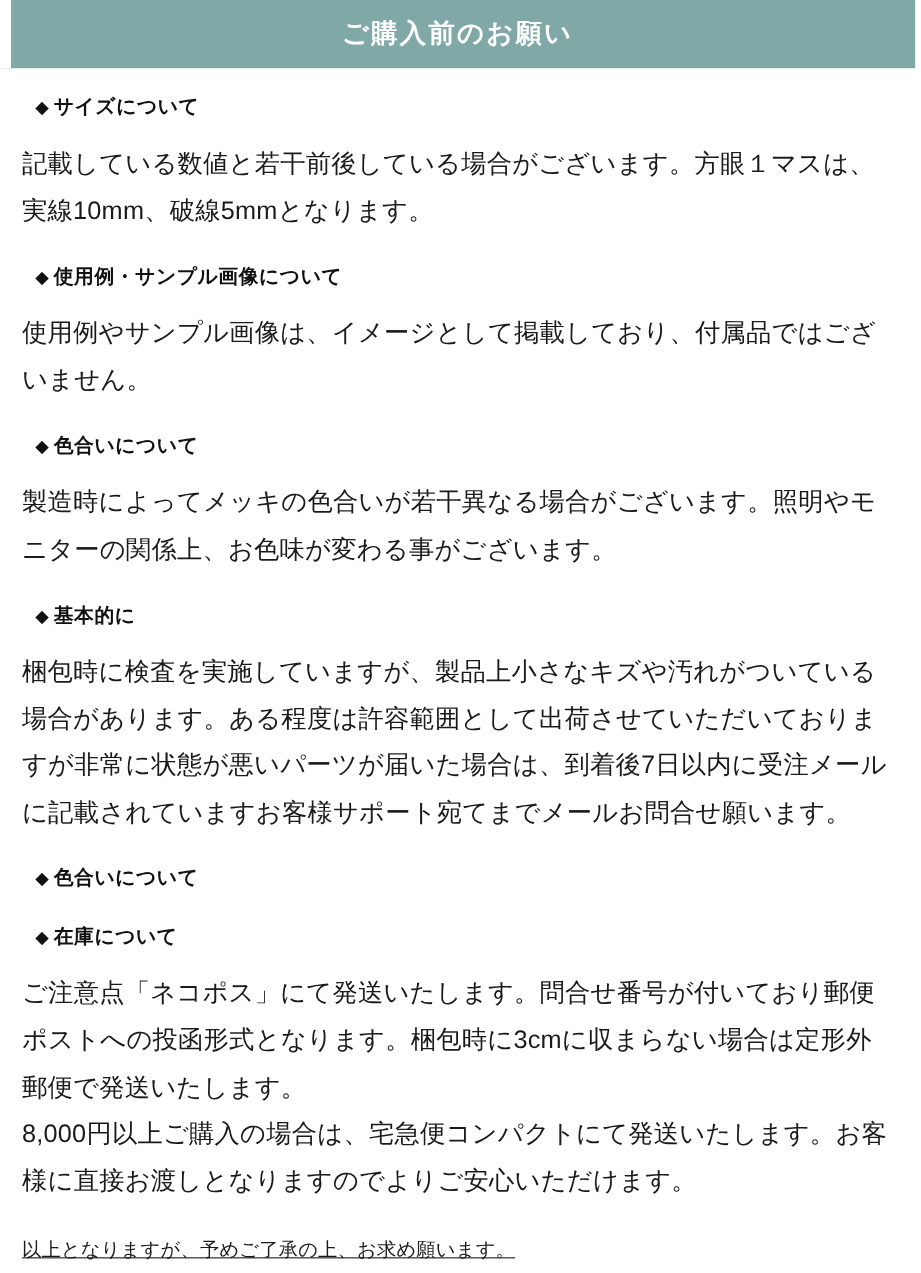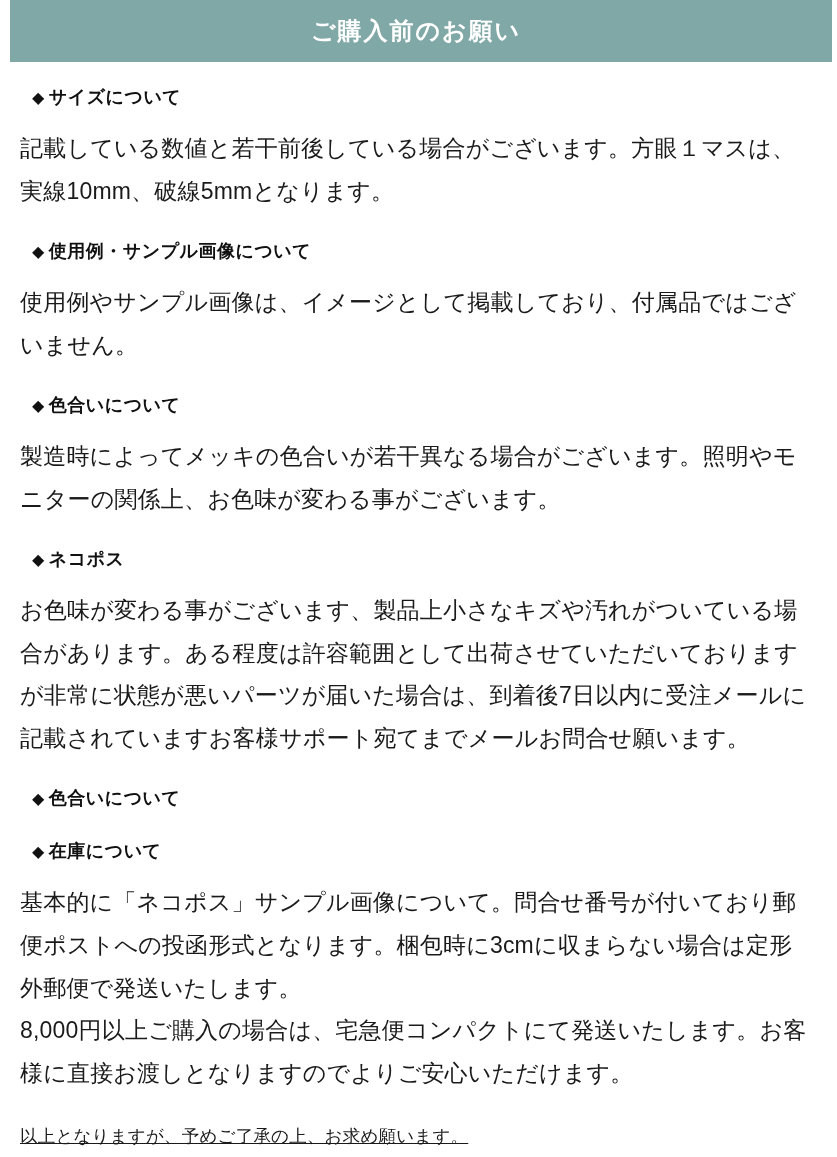--- a/index.html
+++ b/index.html
@@ -120,31 +120,31 @@
       <h2 class="section-heading"><span class="diamond">◆</span><span>使用例・サンプル画像について</span></h2>
       <p class="section-body">使用例やサンプル画像は、イメージとして掲載しており、付属品ではございません。</p>
     </div>
 
     <div class="section">
       <h2 class="section-heading"><span class="diamond">◆</span><span>色合いについて</span></h2>
       <p class="section-body">製造時によってメッキの色合いが若干異なる場合がございます。照明やモニターの関係上、お色味が変わる事がございます。</p>
     </div>
 
     <div class="section">
-      <h2 class="section-heading"><span class="diamond">◆</span><span>ネコポス</span></h2>
-      <p class="section-body">お色味が変わる事がございます、製品上小さなキズや汚れがついている場合があります。ある程度は許容範囲として出荷させていただいておりますが非常に状態が悪いパーツが届いた場合は、到着後7日以内に受注メールに記載されていますお客様サポート宛てまでメールお問合せ願います。</p>
+      <h2 class="section-heading"><span class="diamond">◆</span><span>基本的に</span></h2>
+      <p class="section-body">梱包時に検査を実施していますが、製品上小さなキズや汚れがついている場合があります。ある程度は許容範囲として出荷させていただいておりますが非常に状態が悪いパーツが届いた場合は、到着後7日以内に受注メールに記載されていますお客様サポート宛てまでメールお問合せ願います。</p>
     </div>
 
     <div class="section">
       <h2 class="section-heading"><span class="diamond">◆</span><span>色合いについて</span></h2>
     </div>
 
     <div class="section">
       <h2 class="section-heading"><span class="diamond">◆</span><span>在庫について</span></h2>
-      <p class="section-body">基本的に「ネコポス」サンプル画像について。問合せ番号が付いており郵便ポストへの投函形式となります。梱包時に3cmに収まらない場合は定形外郵便で発送いたします。
+      <p class="section-body">ご注意点「ネコポス」にて発送いたします。問合せ番号が付いており郵便ポストへの投函形式となります。梱包時に3cmに収まらない場合は定形外郵便で発送いたします。
 8,000円以上ご購入の場合は、宅急便コンパクトにて発送いたします。お客様に直接お渡しとなりますのでよりご安心いただけます。</p>
     </div>
 
     <p class="closing">以上となりますが、予めご了承の上、お求め願います。
 原則、不良品以外の返品交換は対応しておりません。</p>
 
   </div>
 </div>
 
 </body></html>

